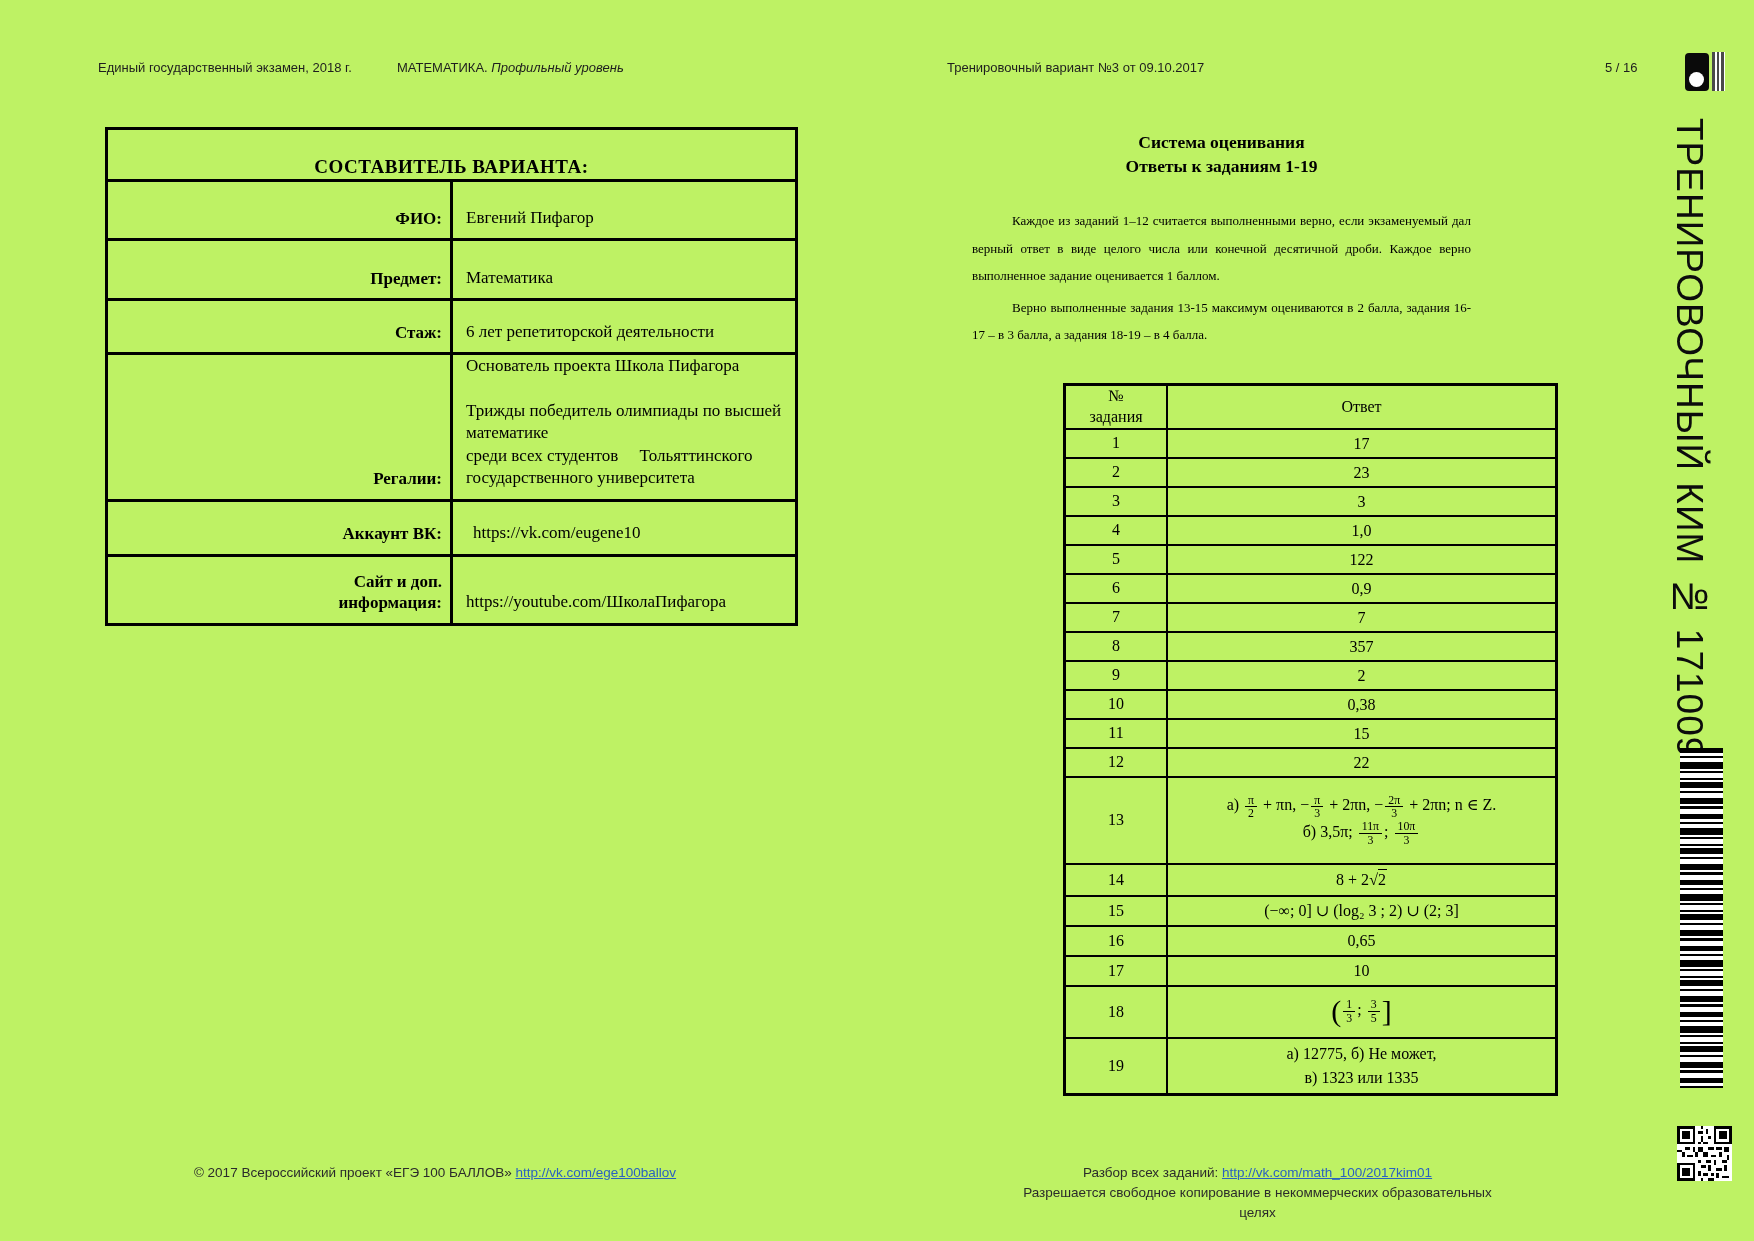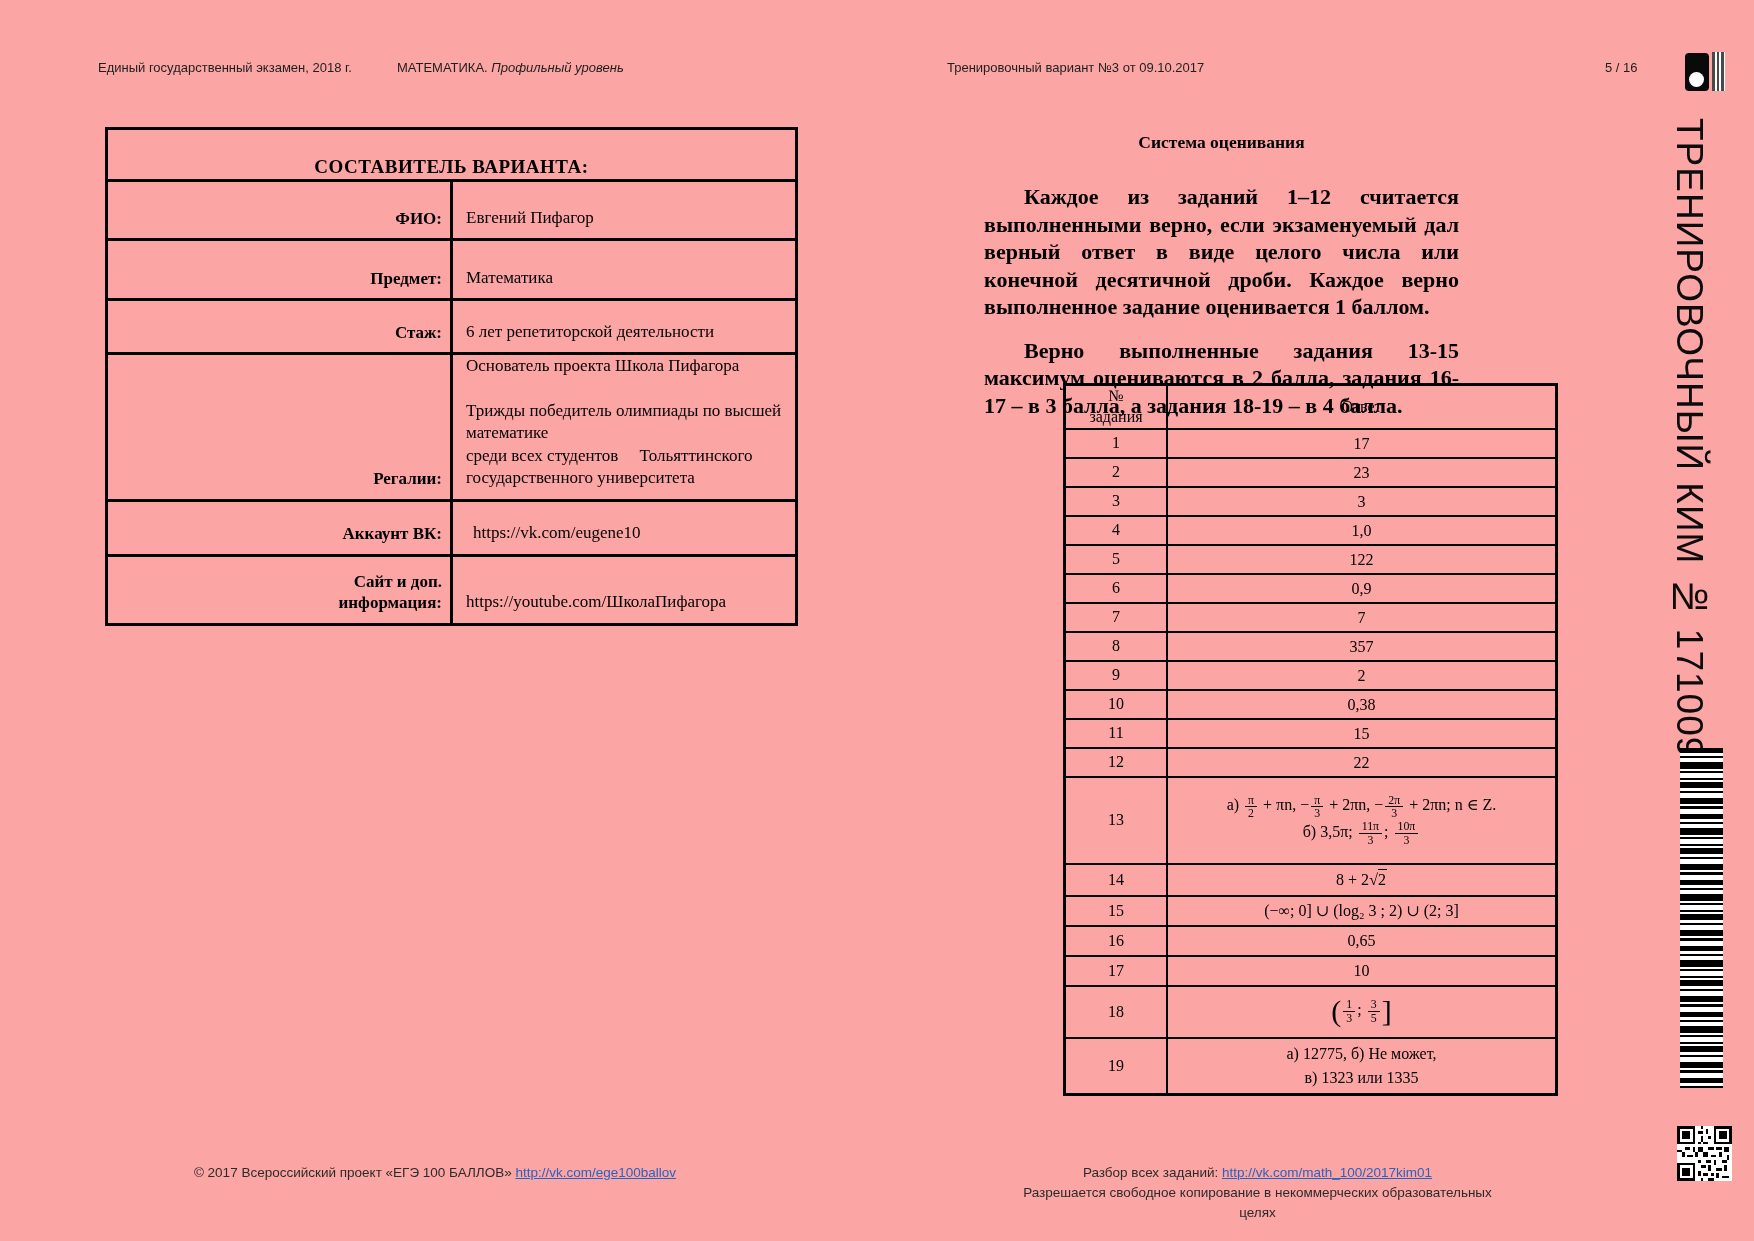--- a/index.html
+++ b/index.html
@@ -1,16 +1,16 @@
 <!DOCTYPE html>
 <html><head>
 <meta charset="utf-8">
 <style>
   html,body{margin:0;padding:0;background:#fff;}
-  .page{position:relative;width:1754px;height:1241px;background:#fca5a5;overflow:hidden;
+  .page{position:relative;width:1754px;height:1241px;background:#bef264;overflow:hidden;
         font-family:"Liberation Serif","DejaVu Serif",serif;color:#000;}
 
   
   .hdr{position:absolute;top:60px;font-family:"Liberation Sans","DejaVu Sans",sans-serif;
        font-size:13px;color:#1e1e1e;white-space:nowrap;}
   .hdr-left{left:98px;}
   .hdr-center{left:397px;}
   .hdr-right{left:947px;}
   .hdr-page{left:1605px;}
   .it{font-style:italic;}
@@ -31,21 +31,21 @@
   .composer tbody tr:nth-child(1) td{height:47px;}
   .composer tbody tr:nth-child(2) td{height:48px;}
   .composer tbody tr:nth-child(3) td{height:42px;}
   .composer tbody tr:nth-child(4) td{height:120px;}
   .composer tbody tr:nth-child(5) td{height:43px;padding-left:20px;}
   .composer tbody tr:nth-child(6) td{height:57px;}
 
   
   .right-col{position:absolute;left:968px;top:130px;width:507px;}
   .score-title{font-weight:bold;font-size:17.5px;line-height:24px;text-align:center;}
-  .right-col p{margin:16px;font-size:22px;line-height:27.5px;text-align:justify;text-indent:40px;font-weight:bold;}
+  .right-col p{margin:4px;font-size:13px;line-height:27.5px;text-align:justify;text-indent:40px;}
   .right-col p.first{margin-top:29px;}
 
   
   table.answers{position:absolute;left:1063px;top:383px;width:495px;border-collapse:collapse;table-layout:fixed;}
   table.answers td,table.answers th{border:2px solid #000;text-align:center;vertical-align:middle;
        font-size:16px;font-weight:normal;padding:0 4px;}
   table.answers{border:3px solid #000;}
   th.h-num{width:92px;line-height:1.3;}
   .answers tbody td{height:27px;line-height:1.1;}
   .answers tbody tr:nth-child(13) td{height:85px;}
@@ -134,20 +134,21 @@
         <tr>
           <td class="clabel">Сайт и доп.
 информация:</td>
           <td class="cvalue">https://youtube.com/ШколаПифагора</td>
         </tr>
       </tbody>
   </table>
 
   <div class="right-col">
     <div class="score-title">Система оценивания</div>
+    <div class="score-title">Ответы к заданиям 1-19</div>
     <p class="first">Каждое из заданий 1–12 считается выполненными верно, если экзаменуемый дал верный ответ в виде целого числа или конечной десятичной дроби. Каждое верно выполненное задание оценивается 1 баллом.</p>
     <p>Верно выполненные задания 13-15 максимум оцениваются в 2 балла, задания 16-17 – в 3 балла, а задания 18-19 – в 4 балла.</p>
   </div>
 
   <table class="answers">
     <thead>
       <tr>
         <th class="h-num"><span>№</span><br><span>задания</span></th>
         <th>Ответ</th>
       </tr>

